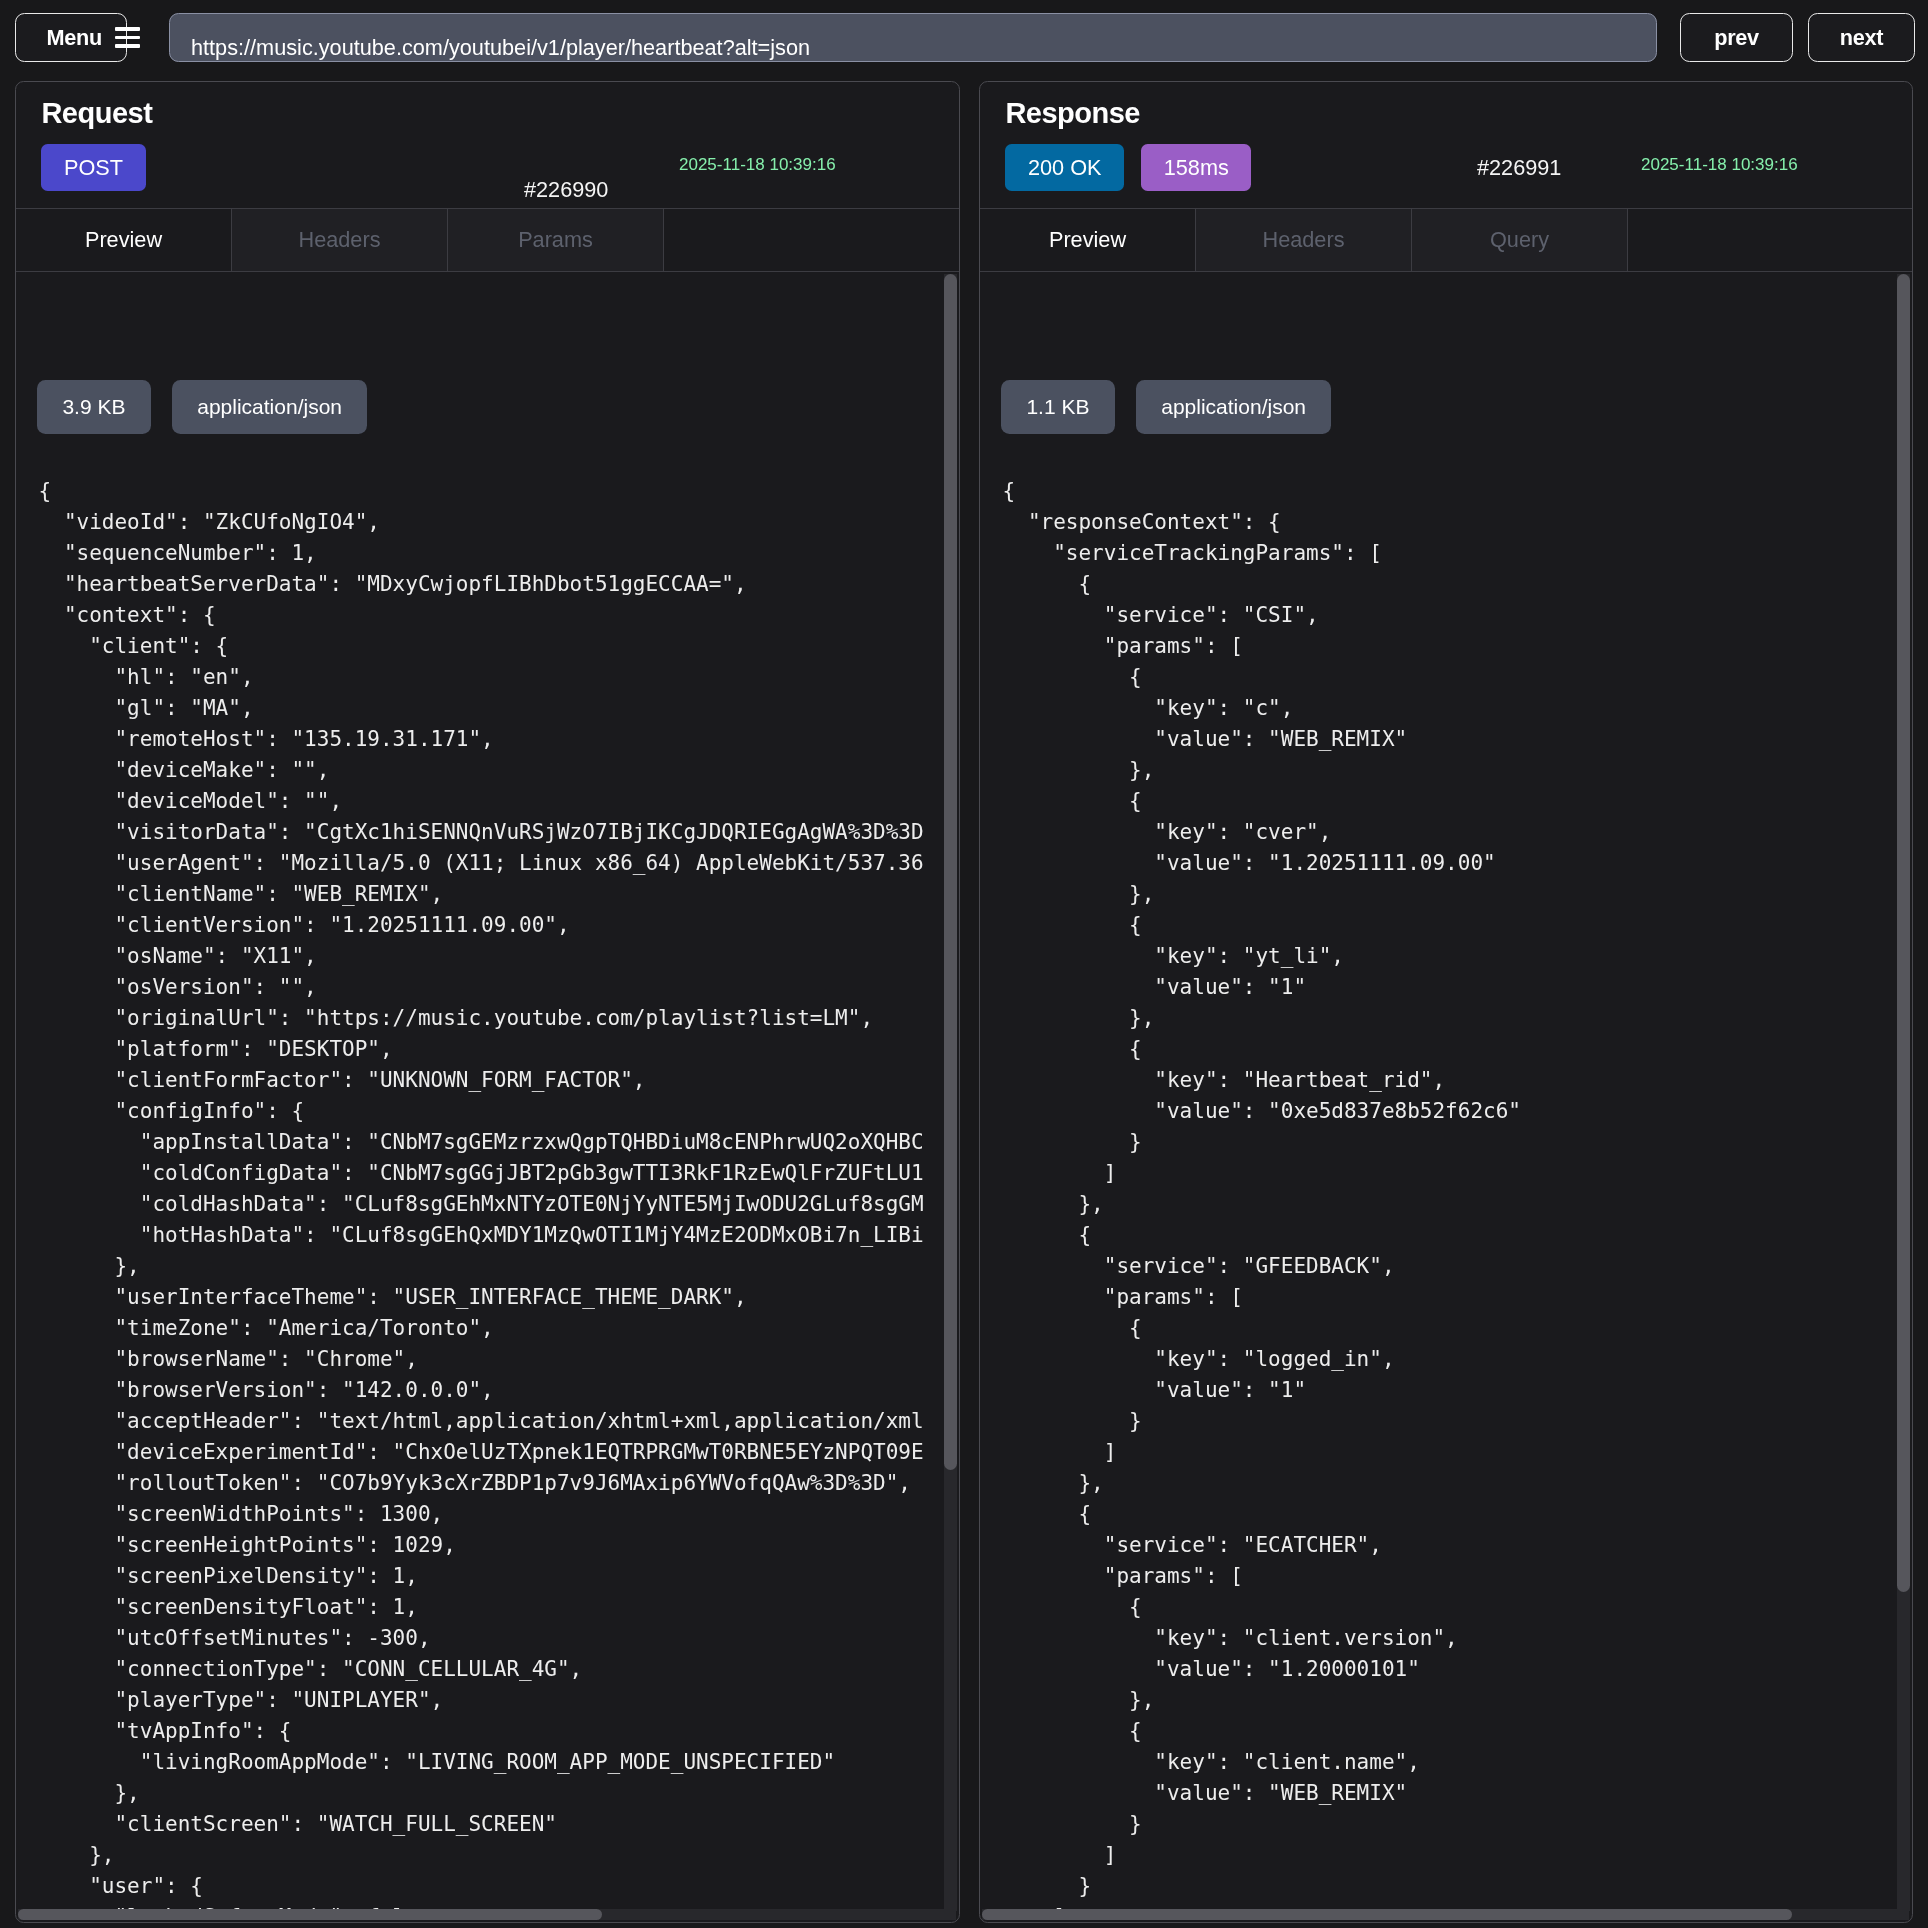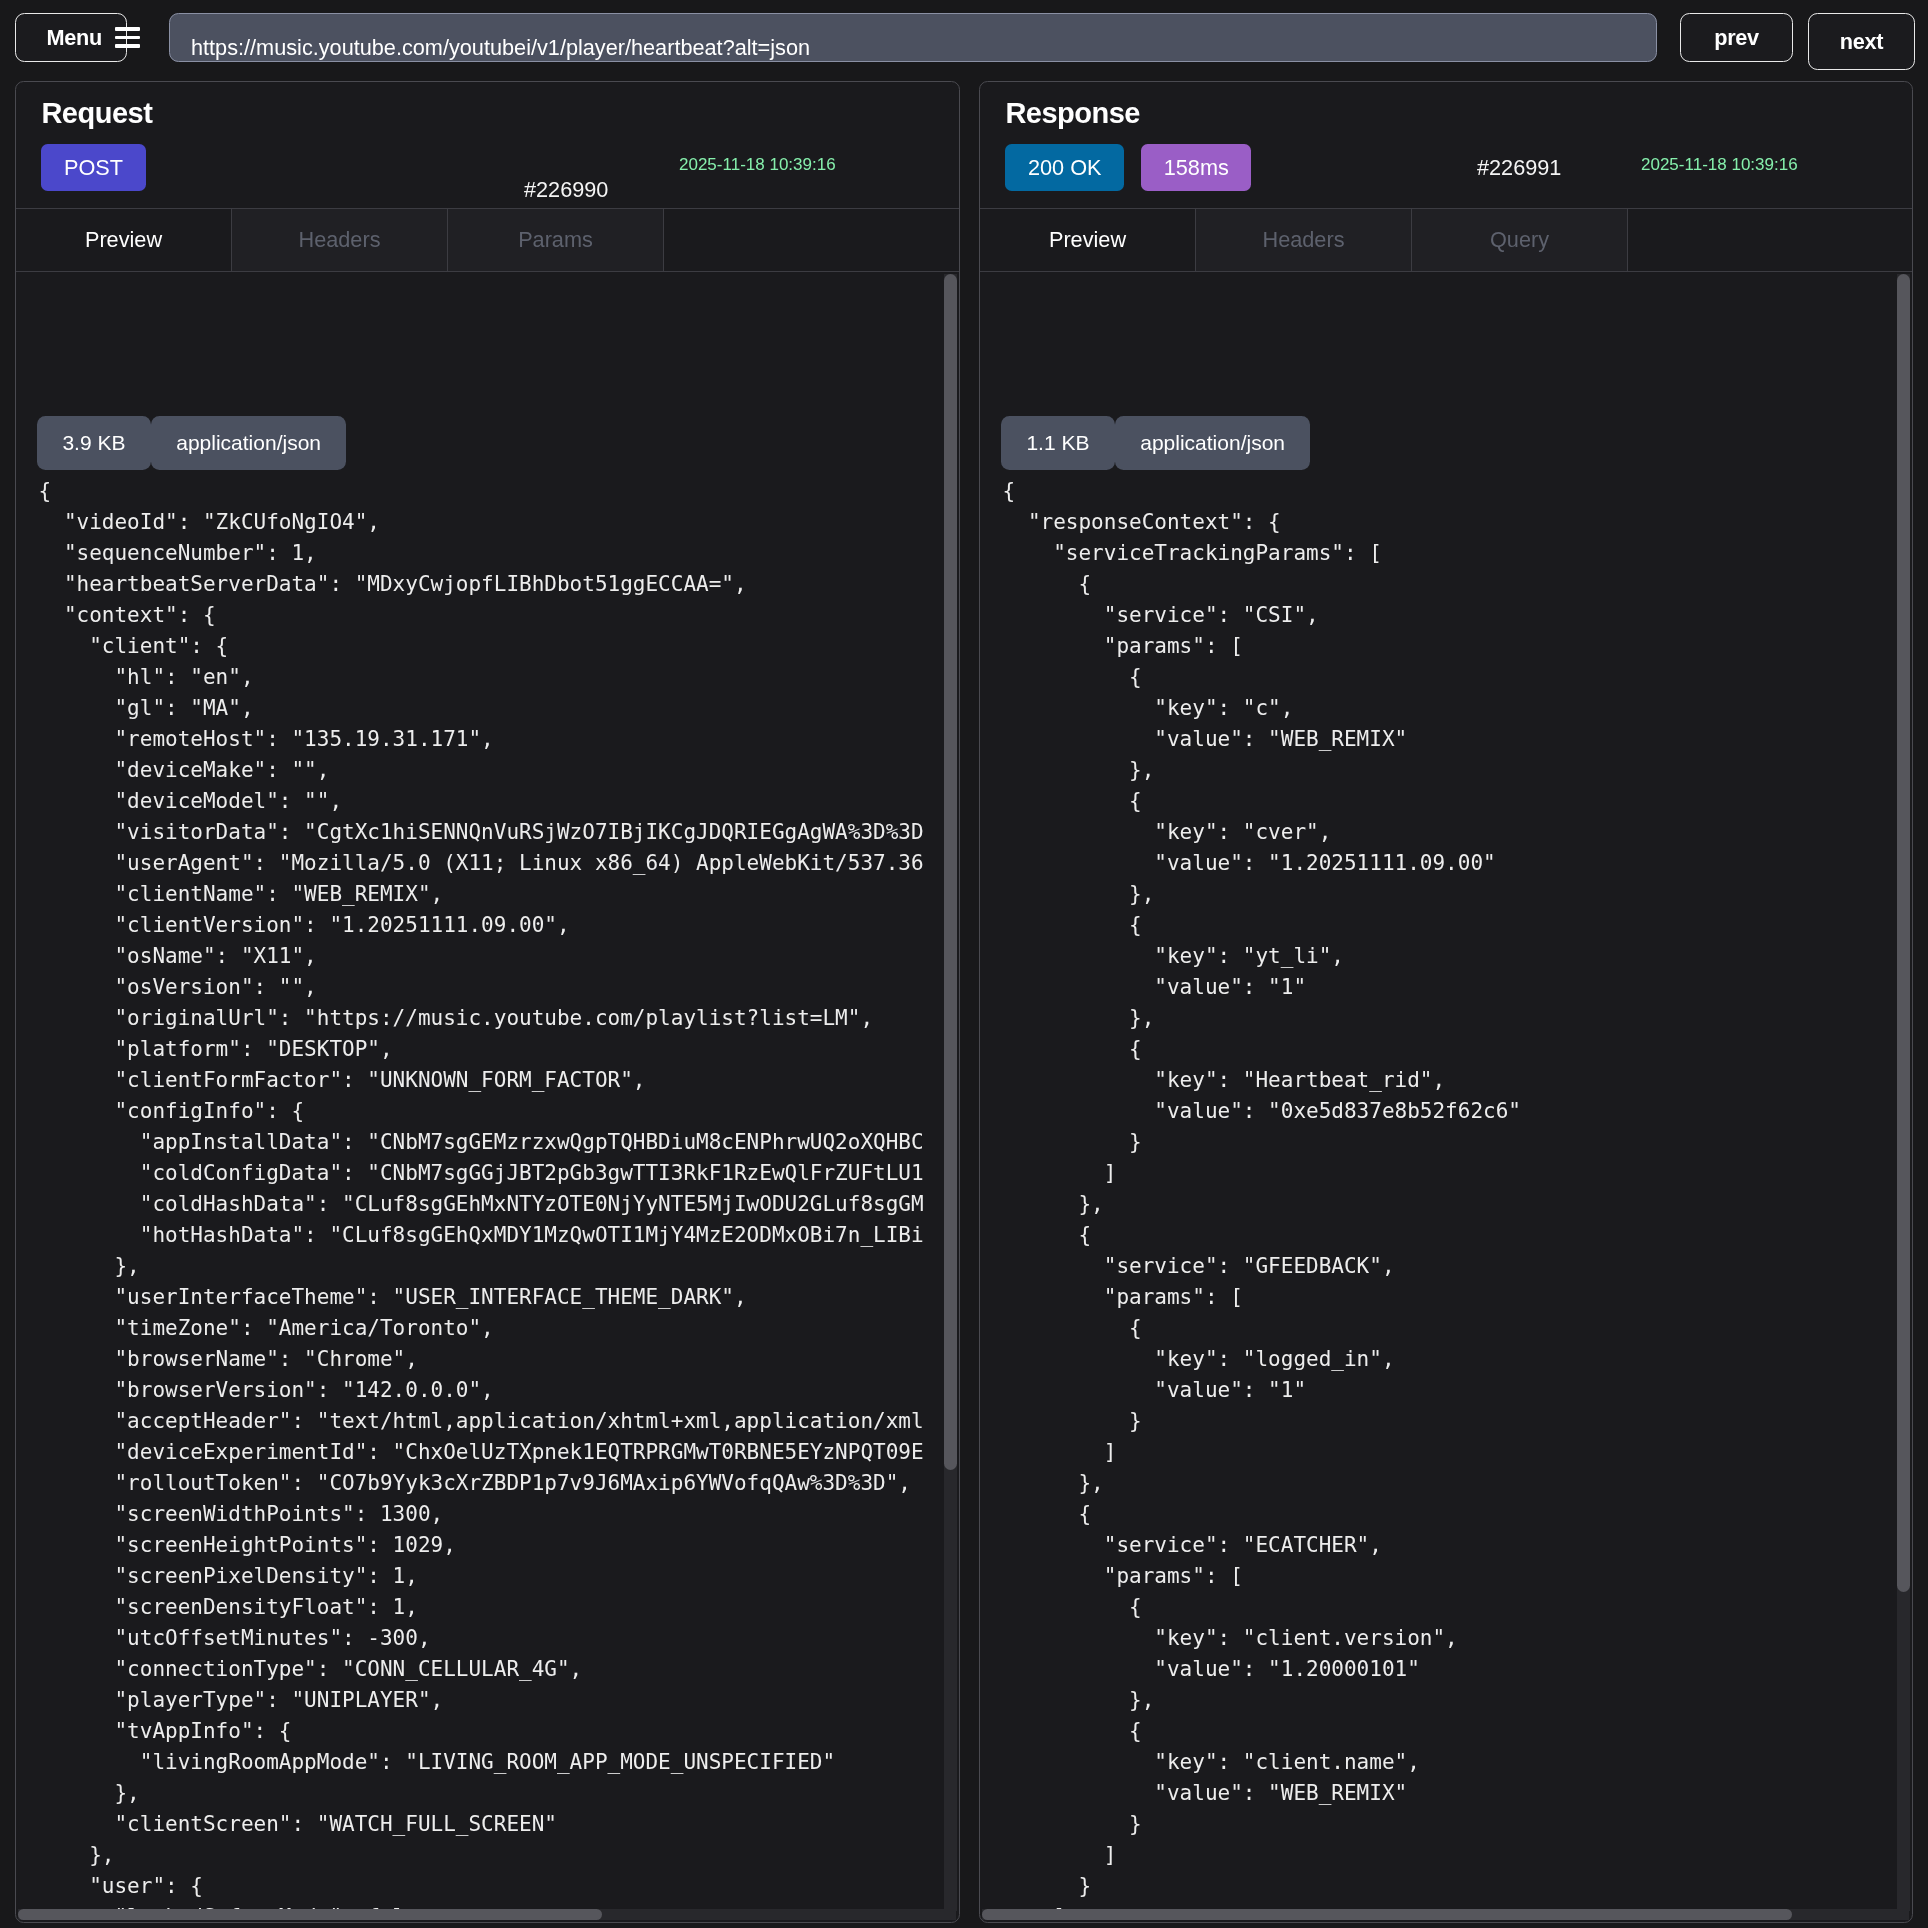--- a/index.html
+++ b/index.html
@@ -12,21 +12,21 @@
        color:#fff;font-weight:700;font-size:21.7px;display:flex;align-items:center;justify-content:center;
        letter-spacing:-0.3px;}
   #menu-btn{left:15px;top:13px;width:112px;height:49px;gap:13px;padding-left:45px;}
   .burger{display:flex;flex-direction:column;gap:4.7px;}
   .burger span{display:block;width:25.4px;height:3.8px;background:#fff;border-radius:0.9px;}
   #url-box{left:169px;top:13px;width:1488px;height:49px;box-sizing:border-box;
            background:#4c5160;border:1.9px solid #8a90a4;border-radius:9.4px;
            display:flex;align-items:flex-end;padding:0 21px;font-size:21.7px;color:#ffffff;
            white-space:nowrap;overflow:hidden;}
   #prev-btn{left:1680px;top:13px;width:113px;height:49px;}
-  #next-btn{left:1808px;top:13px;width:107px;height:57px;}
+  #next-btn{left:1808px;top:13px;width:107px;height:49px;}
 
   
   .panel{box-sizing:border-box;top:81px;height:1842px;background:#1a1a1d;
          border:1.9px solid #4a4a50;border-radius:8.5px;overflow:hidden;}
   #req-panel{left:15px;width:945px;}
   #res-panel{left:979px;width:934px;}
 
   .panel-title{left:25.4px;top:15px;font-size:29px;font-weight:700;letter-spacing:-0.5px;color:#fff;}
   .badge{box-sizing:border-box;height:47px;border-radius:6.6px;display:inline-flex;align-items:center;
          justify-content:center;padding:0 22.6px;font-size:21.7px;color:#fff;}
@@ -37,21 +37,21 @@
   #res-id{left:497px;} #res-ts{left:661px;}
 
   
   .tabbar{left:0;top:126px;width:100%;height:64px;box-sizing:border-box;
           border-top:1.9px solid #3c3c42;border-bottom:1.9px solid #3c3c42;display:flex;}
   .tab{box-sizing:border-box;width:216px;height:100%;display:flex;align-items:center;justify-content:center;
        font-size:21.7px;border-right:1.9px solid #3c3c42;background:#202024;color:#5d616d;}
   .tab.active{background:#1a1a1d;color:#ffffff;}
 
   
-  .pill-row{left:21px;top:298px;display:flex;margin-top:36px;}
+  .pill-row{left:21px;top:298px;display:flex;gap:21px;}
   .pill{box-sizing:border-box;height:54px;border-radius:8.5px;background:#4b5160;color:#fff;
         display:inline-flex;align-items:center;justify-content:center;padding:0 25.4px;font-size:21px;}
 
   
   .code{left:22.6px;top:394px;width:906px;height:1435px;margin:0;overflow:hidden;
         font-family:"DejaVu Sans Mono","Liberation Mono",monospace;
         font-size:21px;line-height:31px;color:#ededed;white-space:pre;}
   #res-panel .code{width:915px;}
 
   

